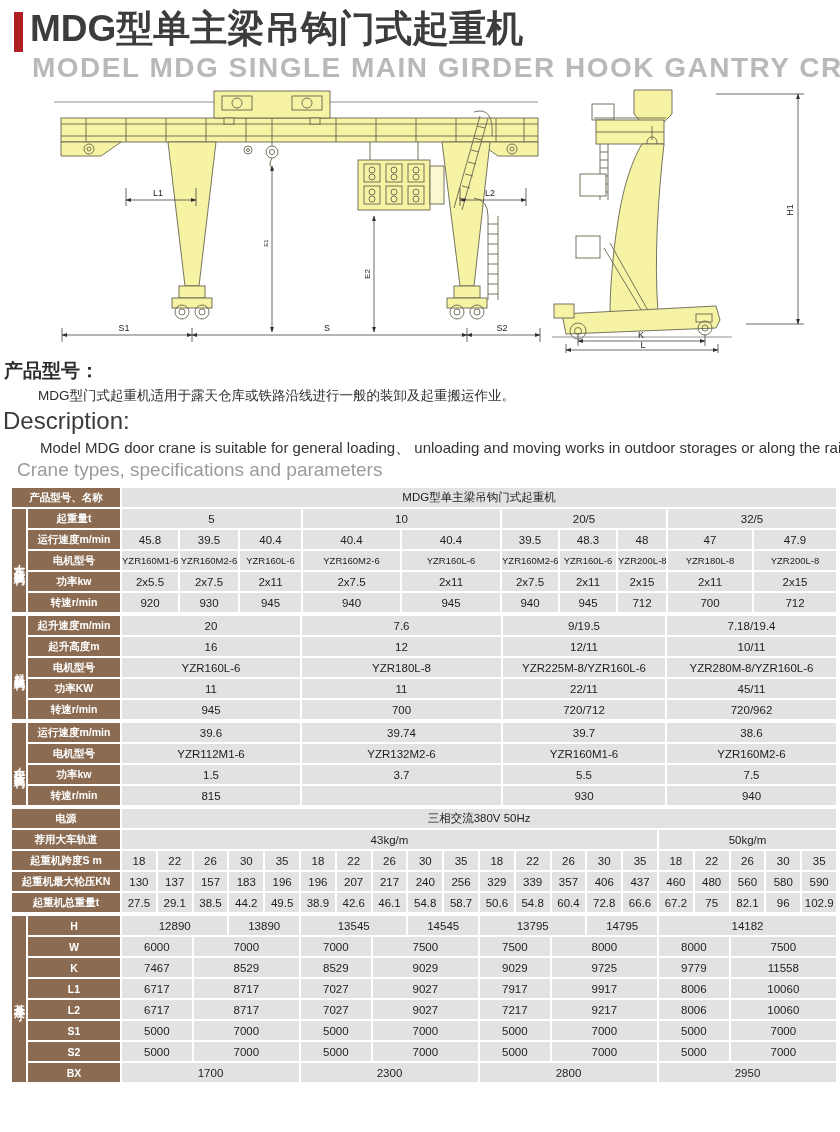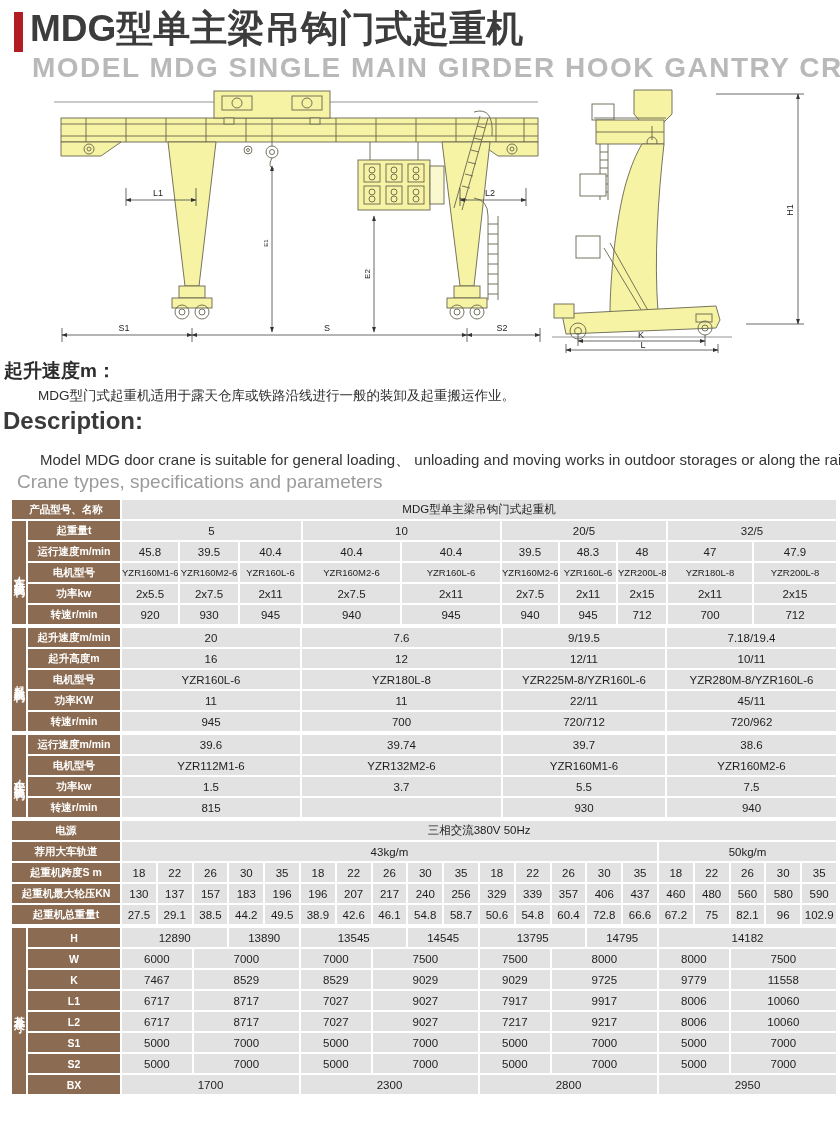--- a/index.html
+++ b/index.html
@@ -9,21 +9,21 @@
   .hdr-row{display:flex;align-items:flex-start;}
   .redbar{width:9px;height:40px;background:#b01e23;margin:6px 7px 0 2px;flex:0 0 auto;}
   .title-cn{font-size:37px;font-weight:700;color:#3c3c3c;margin:0;line-height:46px;white-space:nowrap;}
   .title-en{font-size:28px;font-weight:700;color:#b9b9b9;margin:0 0 0 20px;letter-spacing:1.5px;white-space:nowrap;}
   
   .drawings{display:flex;align-items:flex-start;padding:4px 0 0 26px;height:266px;overflow:hidden;}
   svg text{font-family:"Liberation Sans","DejaVu Sans",sans-serif;}
   
   .p-h-cn{font-size:19px;font-weight:700;color:#2d2d2d;margin:4px 0 3px 4px;}
   .p-cn{font-size:13.5px;color:#2d2d2d;margin:0 0 2px 38px;}
-  .p-h-en{font-size:24px;color:#3a3a3a;font-weight:700;margin:2px 0 16px 3px;}
+  .p-h-en{font-size:24px;color:#3a3a3a;font-weight:400;margin:2px 0 4px 3px;}
   .p-en{font-size:15px;color:#333;margin:2px 0 0 40px;white-space:nowrap;overflow:hidden;}
   .sec-cn{font-size:22px;font-weight:700;color:#2d2d2d;margin:9px 0 0 3px;}
   .sec-en{font-size:19px;color:#9b9b9b;margin:1px 0 5px 17px;}
   
   .spec{padding:0 0 8px 10px;}
   table{border-collapse:separate;border-spacing:2px;table-layout:fixed;width:828px;}
   td{overflow:hidden;white-space:nowrap;padding:0;}
   .rlabel{background:#8b6b51;color:#fff;font-weight:700;font-size:10.5px;text-align:center;height:19px;}
   .d{background:#e2e2e2;text-align:center;font-size:11.5px;color:#1d1d1d;height:19px;}
   tr.models .d{font-size:9.5px;}
@@ -194,21 +194,21 @@
     </g>
     <g fill="#222" font-size="9" text-anchor="middle">
       <text x="247" y="122" transform="rotate(-90 247 122)">H1</text>
       <text x="95" y="250">K</text>
       <text x="97" y="260">L</text>
     </g>
   </svg>
 </div>
 
 <div>
-  <div class="p-h-cn">起升速度m：</div>
+  <div class="p-h-cn">产品型号：</div>
   <div class="p-cn">MDG型门式起重机适用于露天仓库或铁路沿线进行一般的装卸及起重搬运作业。</div>
   <div class="p-h-en">Description:</div>
   <div class="p-en">Model MDG door crane is suitable for general loading、 unloading and moving works in outdoor storages or along the railway</div>
 </div>
 
 <div>
   <div class="sec-en">Crane types, specifications and parameters</div>
 </div>
 
 <div class="spec">

